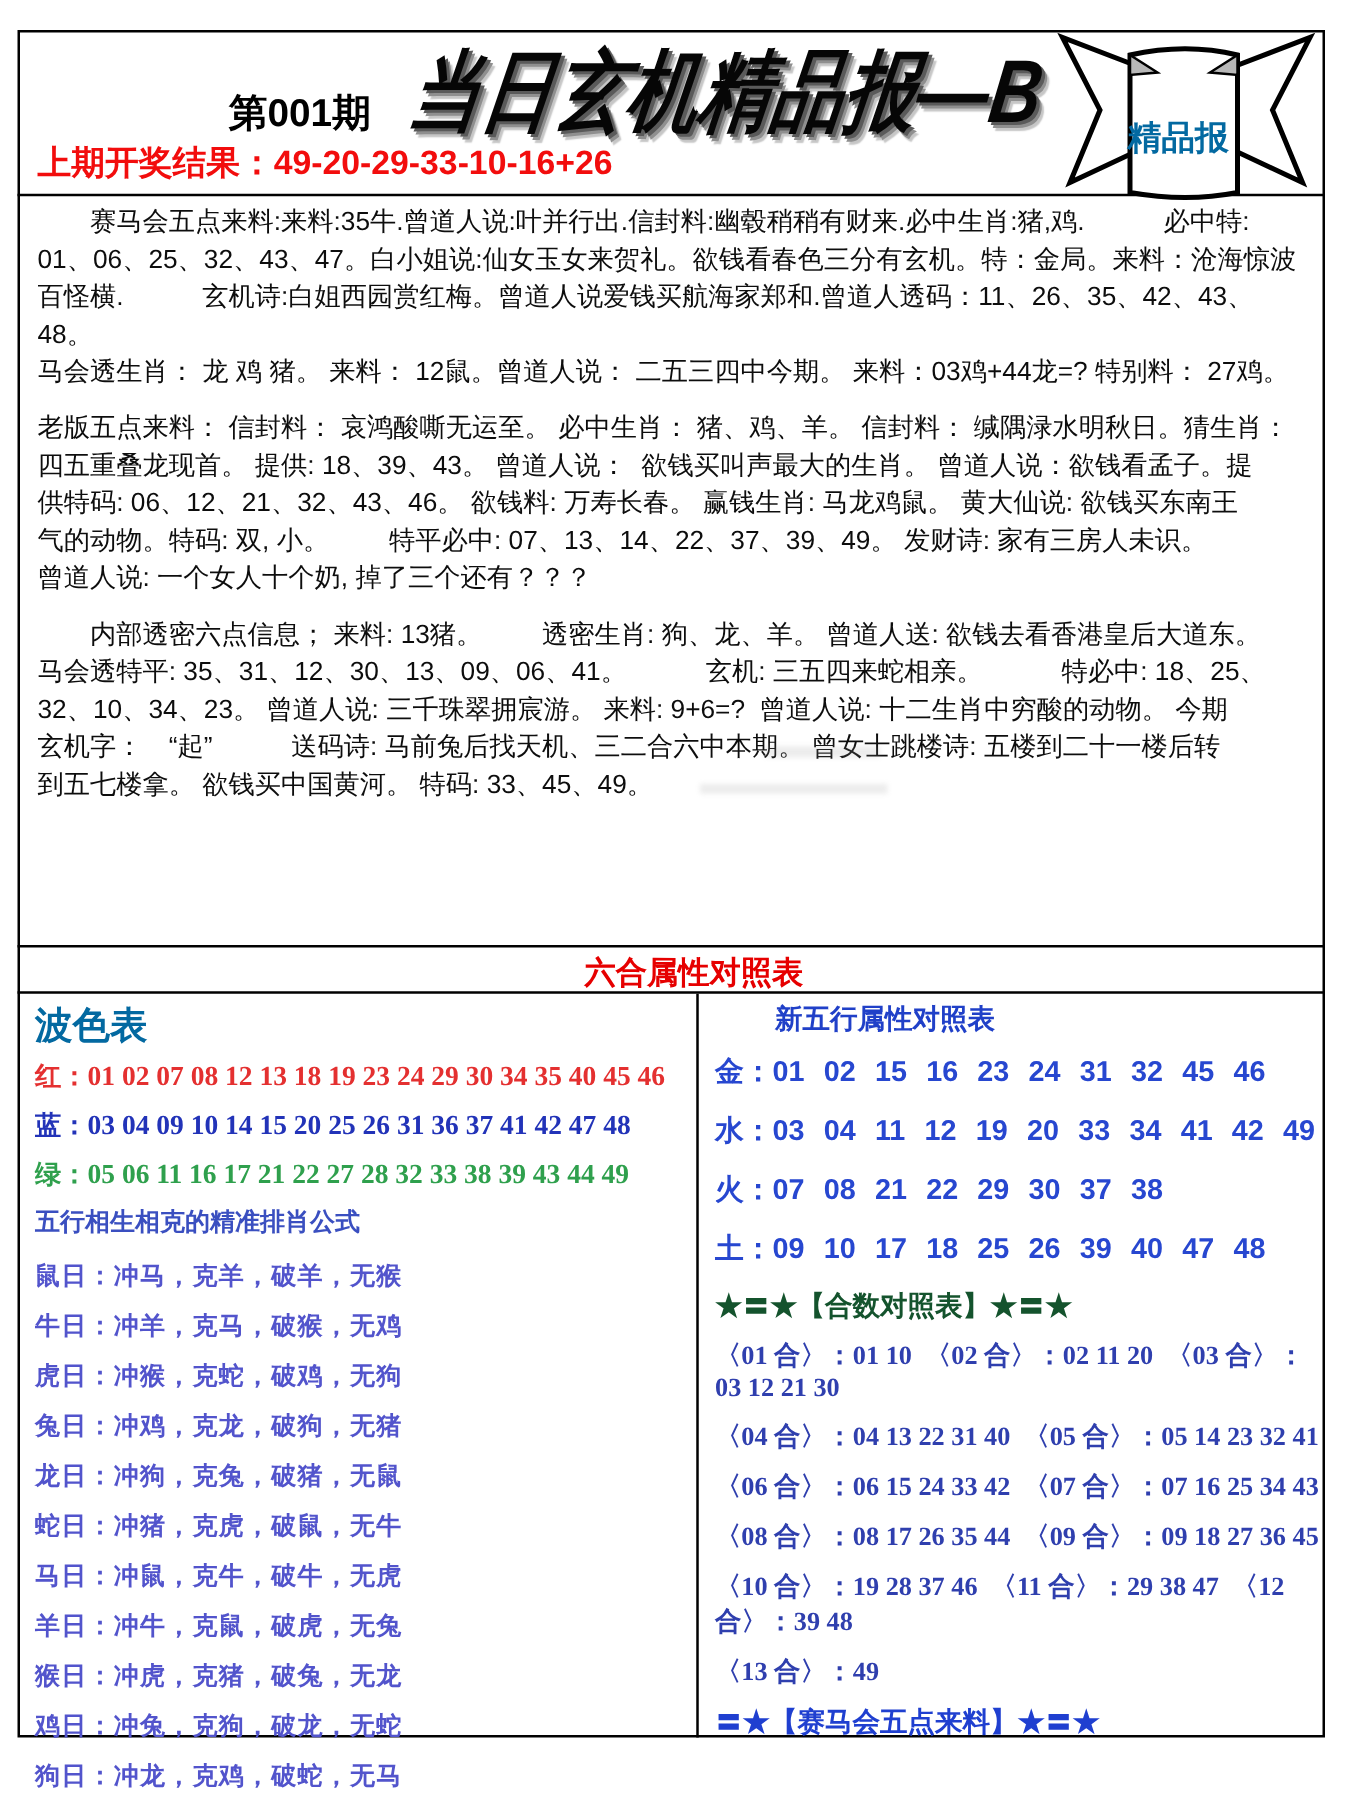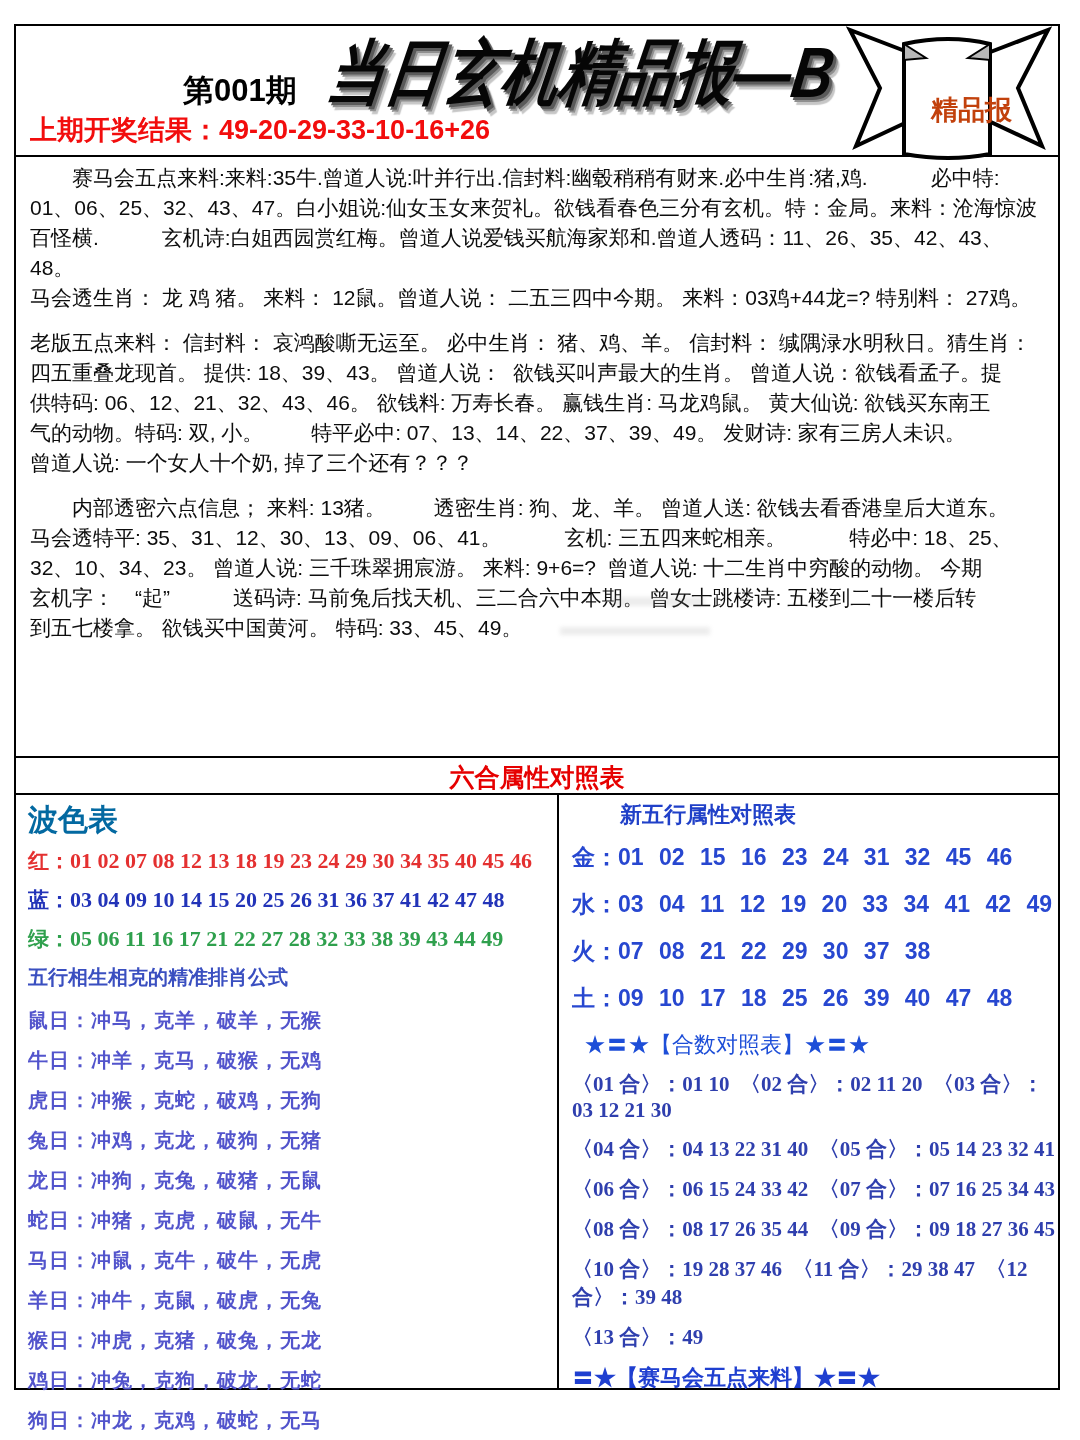--- a/index.html
+++ b/index.html
@@ -11,47 +11,47 @@
   .issue { position:absolute; left:183px; top:70px; font-size:31px; font-weight:bold; color:#000; }
   .title3d { position:absolute; left:335px; top:26px; font-size:57px; font-weight:bold;
              font-style:italic; white-space:nowrap; color:#060606; letter-spacing:1px;
              transform:skewX(-8deg) scaleY(1.25); transform-origin:left top;
              text-shadow:3px 2px 0 #5a5a5a, 5px 4px 0 #8f8f8f, 7px 6px 1px #c6c6c6; }
   .result { position:absolute; left:30px; top:112px; font-size:27px; font-weight:bold;
             color:#f20d0d; white-space:nowrap; }
   .hline-top { position:absolute; left:14px; top:155px; width:1046px; height:2px; background:#000; }
   
   .banner { position:absolute; left:842px; top:14px; width:214px; height:150px; }
-  .banner-text { position:absolute; left:902px; top:92px; width:110px; text-align:right;
-                 font-size:27px; font-weight:bold; color:#c2410c; }
+  .banner-text { position:absolute; left:902px; top:92px; width:110px; text-align:left;
+                 font-size:27px; font-weight:bold; color:#0369a1; }
   
   .bodytext { position:absolute; left:30px; top:163px; width:1014px; }
   .para { font-size:21px; font-weight:normal; line-height:30px; color:#0d0d0d;
           white-space:pre-wrap; margin:0 0 15px 0; }
   
   .band-line-a { position:absolute; left:14px; top:756px; width:1046px; height:2px; background:#000; }
-  .band-title { position:absolute; left:14px; top:761px; width:1046px; text-align:center;
+  .band-title { position:absolute; left:32px; top:761px; width:1046px; text-align:center;
                 font-size:25px; font-weight:bold; color:#e60000; }
   .band-line-b { position:absolute; left:14px; top:793px; width:1046px; height:2px; background:#000; }
   .vline { position:absolute; left:557px; top:795px; width:2px; height:595px; background:#000; }
   
   .col-left { position:absolute; left:28px; top:800px; width:522px; }
   .wave-title { color:#0369a1; font-size:30px; font-weight:bold; margin-bottom:6px; }
   .wave-row { font-family:"Liberation Serif",serif; font-weight:bold; font-size:22px;
               margin-bottom:11px; white-space:nowrap; }
   .wave-row .lbl { font-family:"Liberation Sans",sans-serif; font-size:21px; }
   .c-red { color:#e43030; } .c-blue { color:#2233b8; } .c-green { color:#2fa04d; }
   .formula-title { color:#3a4fc0; font-size:20px; font-weight:bold; margin:10px 0 16px 0; }
   .z-line { color:#5254cc; font-size:20px; font-weight:bold; margin-bottom:13px; letter-spacing:1px; }
   
   .col-right { position:absolute; left:572px; top:800px; width:486px; }
   .five-title { color:#2040c8; font-size:22px; font-weight:bold; margin:0 0 12px 48px; }
   .five-row { color:#2747d0; font-size:23px; font-weight:bold; margin-bottom:16px;
               word-spacing:9px; white-space:nowrap; }
-  .hesu-title { color:#1d4ed8; font-size:22px; font-weight:normal; margin:4px 0 10px 12px; }
+  .hesu-title { color:#14532d; font-size:22px; font-weight:bold; margin:4px 0 10px 0; }
   .hesu-line { font-family:"Liberation Serif",serif; color:#2f3fae; font-size:21px;
                font-weight:bold; margin-bottom:12px; white-space:pre-wrap; }
   .ds-title { color:#1f3fd0; font-size:22px; font-weight:bold; margin:2px 0 10px 0; }
   
   .smudge { position:absolute; background:#9a9a9a; opacity:0.18; filter:blur(2px); }
 </style>
 </head>
 <body>
 
 <div class="page">

